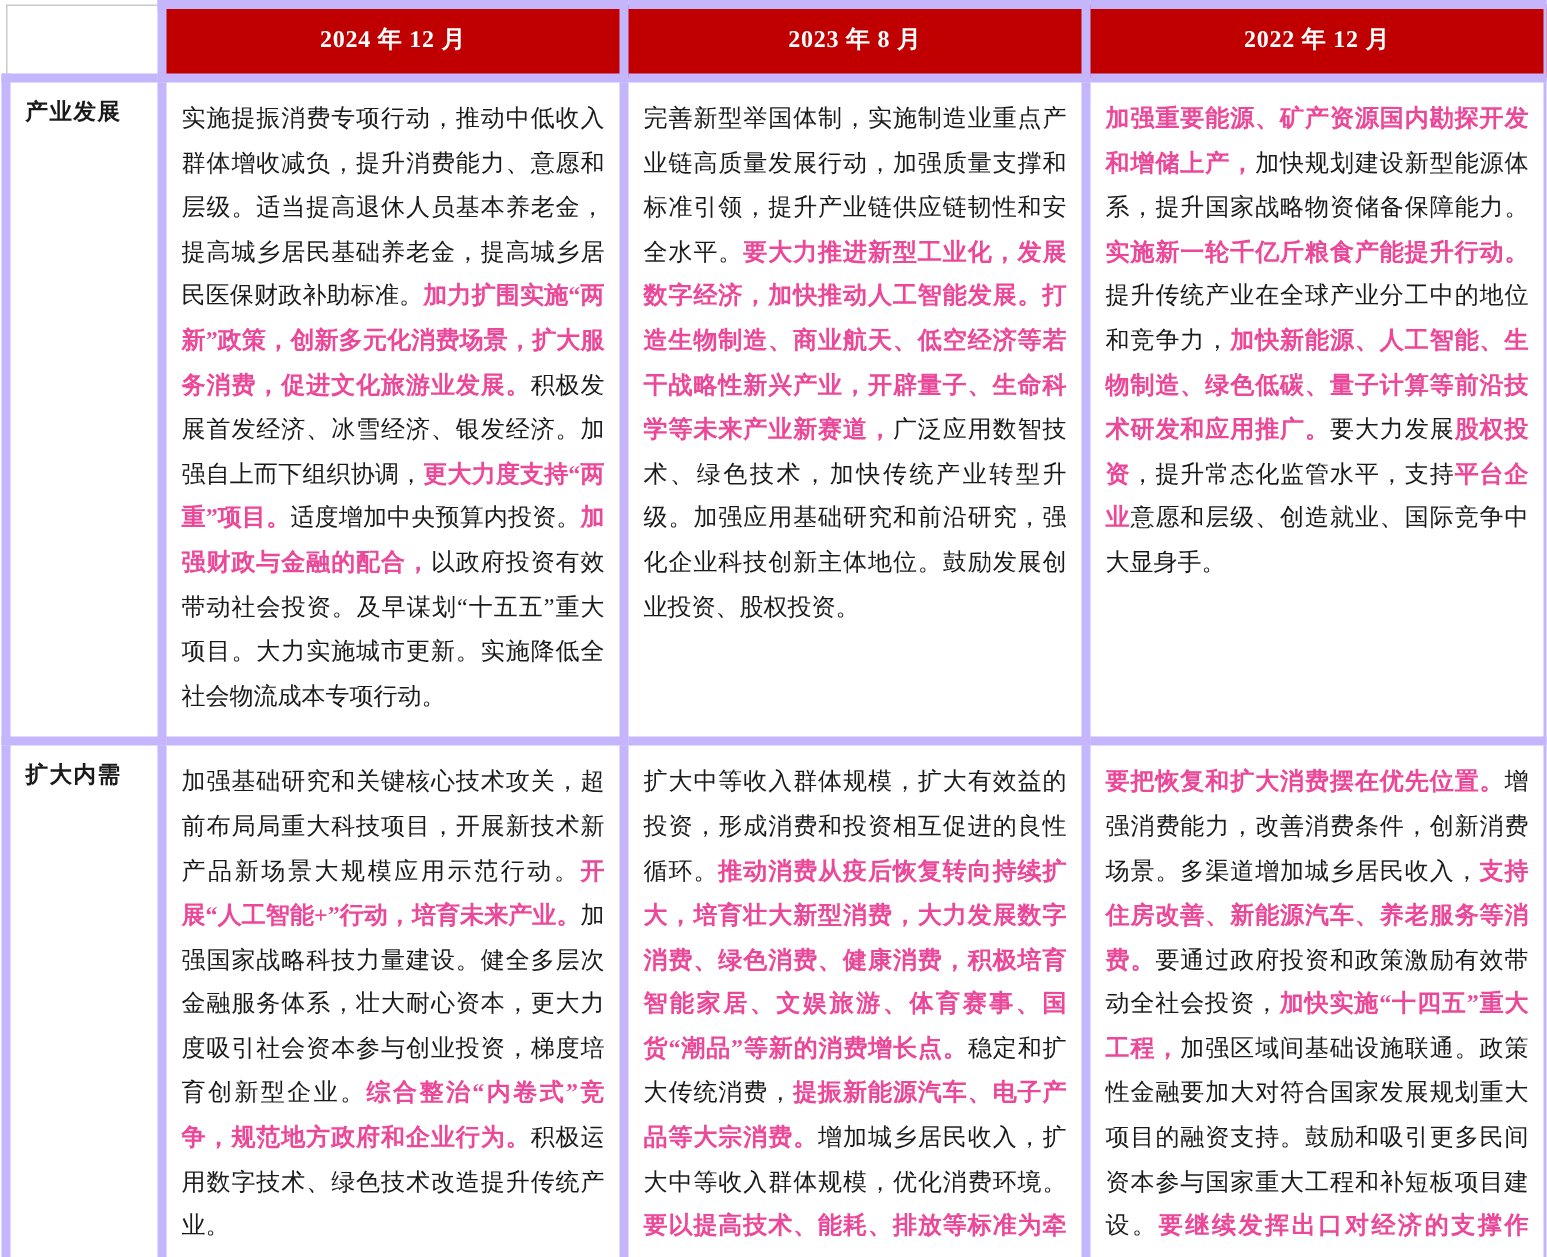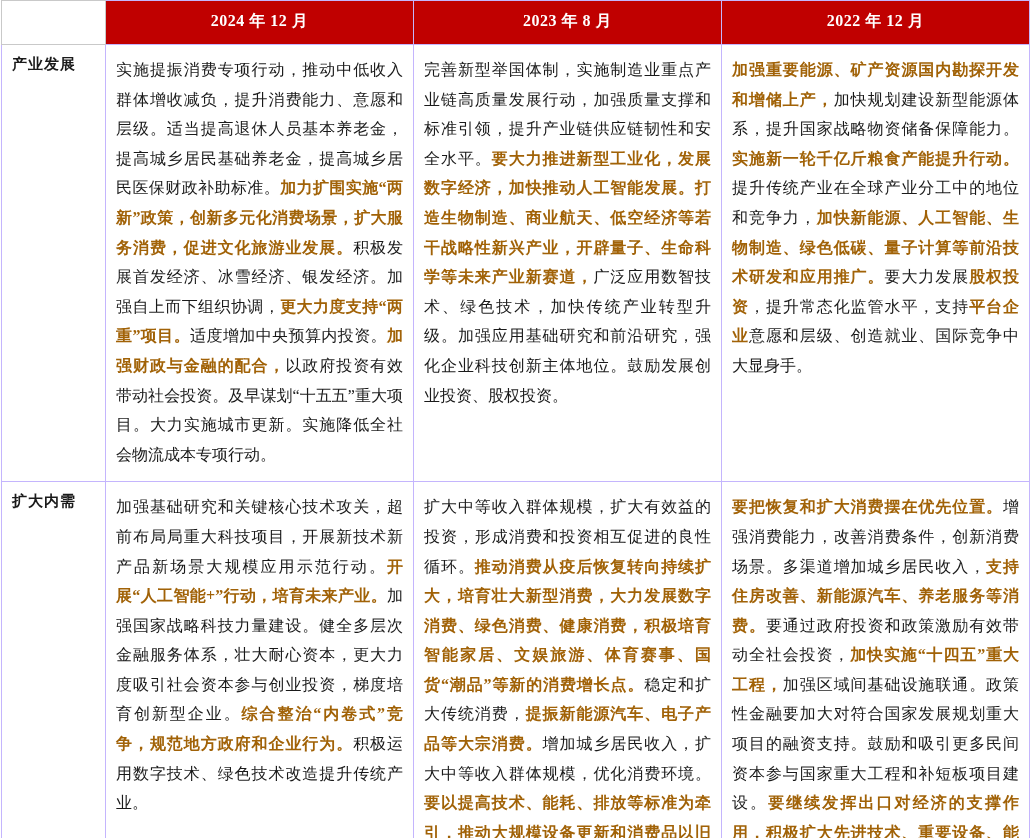--- a/index.html
+++ b/index.html
@@ -17,21 +17,21 @@
     box-sizing: border-box;
     padding: 0;
   }
   table.cmp {
     border-collapse: collapse;
     width: 1029px;
     margin: 0 1px;
     table-layout: fixed;
   }
   table.cmp th, table.cmp td {
-    border: 1px solid #c4b5fd;
+    border: 6px solid #c4b5fd;
     vertical-align: top;
     padding: 10px 10px 12px 10px;
     box-sizing: border-box;
   }
   thead th {
     background: #c00000;
     color: #ffffff;
     font-weight: bold;
     font-size: 16px;
     text-align: center;
@@ -56,21 +56,21 @@
   td.cell {
     font-size: 16px;
     line-height: 1.85;
     text-align: justify;
     text-justify: inter-ideograph;
   }
   td.cell p {
     margin: 0;
   }
   .hl {
-    color: #a16207;
+    color: #ec4899;
     font-weight: bold;
   }
   .src {
     font-size: 13.5px;
     color: #ef4444;
     font-style: italic;
     padding: 8px 4px 6px 24px;
     font-family: "Liberation Serif", "DejaVu Serif", serif;
   }
   .col-head { width: 104px; }

